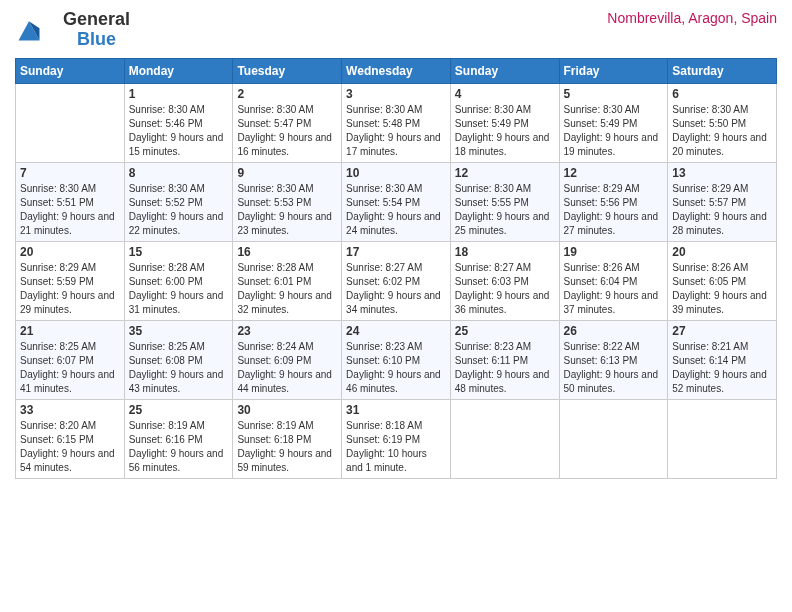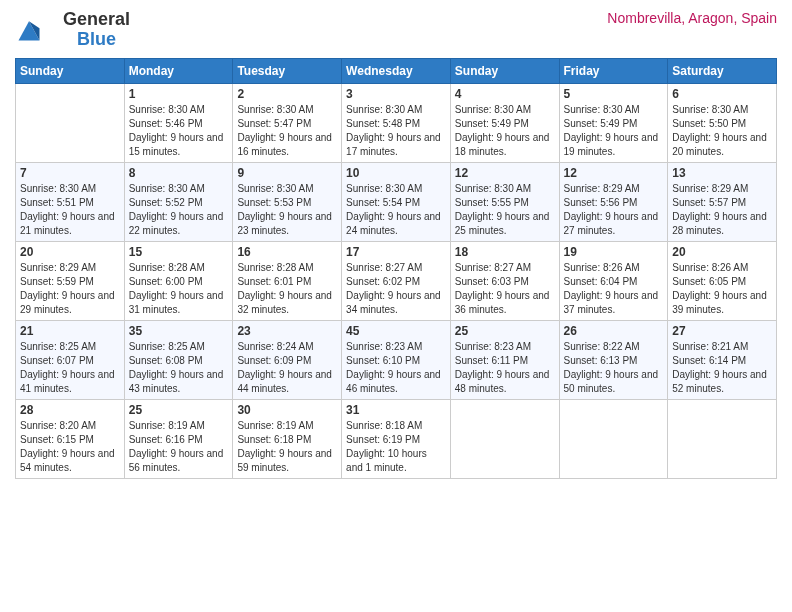--- a/index.html
+++ b/index.html
@@ -221,39 +221,39 @@
           </td>
           <td>
             <span class="day-number">35</span>
             <div class="day-info">Sunrise: 8:25 AM<br>Sunset: 6:08 PM<br>Daylight: 9 hours and 43 minutes.</div>
           </td>
           <td>
             <span class="day-number">23</span>
             <div class="day-info">Sunrise: 8:24 AM<br>Sunset: 6:09 PM<br>Daylight: 9 hours and 44 minutes.</div>
           </td>
           <td>
-            <span class="day-number">45</span>
+            <span class="day-number">24</span>
             <div class="day-info">Sunrise: 8:23 AM<br>Sunset: 6:10 PM<br>Daylight: 9 hours and 46 minutes.</div>
           </td>
           <td>
             <span class="day-number">25</span>
             <div class="day-info">Sunrise: 8:23 AM<br>Sunset: 6:11 PM<br>Daylight: 9 hours and 48 minutes.</div>
           </td>
           <td>
             <span class="day-number">26</span>
             <div class="day-info">Sunrise: 8:22 AM<br>Sunset: 6:13 PM<br>Daylight: 9 hours and 50 minutes.</div>
           </td>
           <td>
             <span class="day-number">27</span>
             <div class="day-info">Sunrise: 8:21 AM<br>Sunset: 6:14 PM<br>Daylight: 9 hours and 52 minutes.</div>
           </td>
         </tr>
         <tr>
           <td>
-            <span class="day-number">28</span>
+            <span class="day-number">33</span>
             <div class="day-info">Sunrise: 8:20 AM<br>Sunset: 6:15 PM<br>Daylight: 9 hours and 54 minutes.</div>
           </td>
           <td>
             <span class="day-number">25</span>
             <div class="day-info">Sunrise: 8:19 AM<br>Sunset: 6:16 PM<br>Daylight: 9 hours and 56 minutes.</div>
           </td>
           <td>
             <span class="day-number">30</span>
             <div class="day-info">Sunrise: 8:19 AM<br>Sunset: 6:18 PM<br>Daylight: 9 hours and 59 minutes.</div>
           </td>

